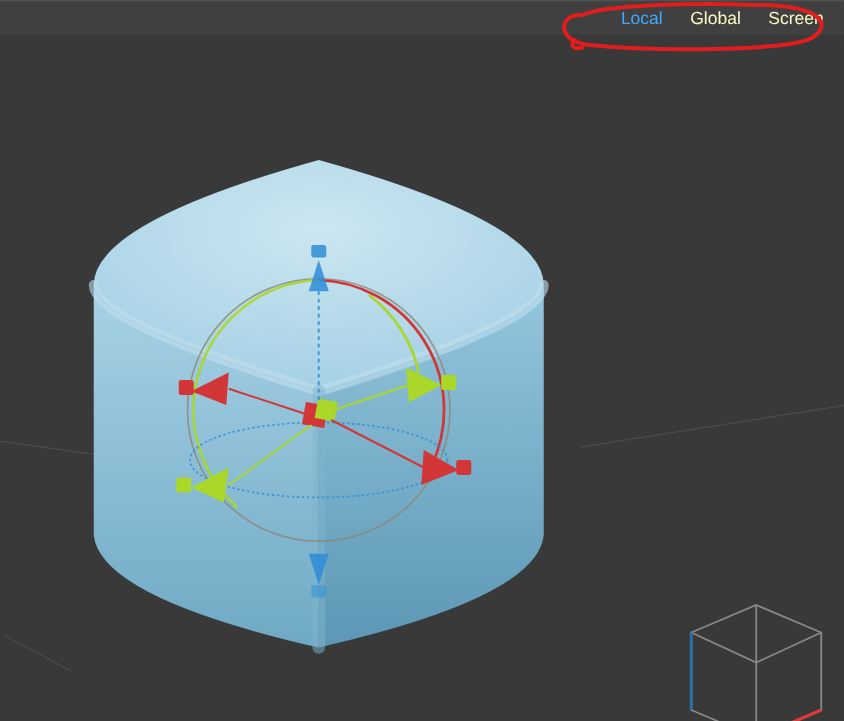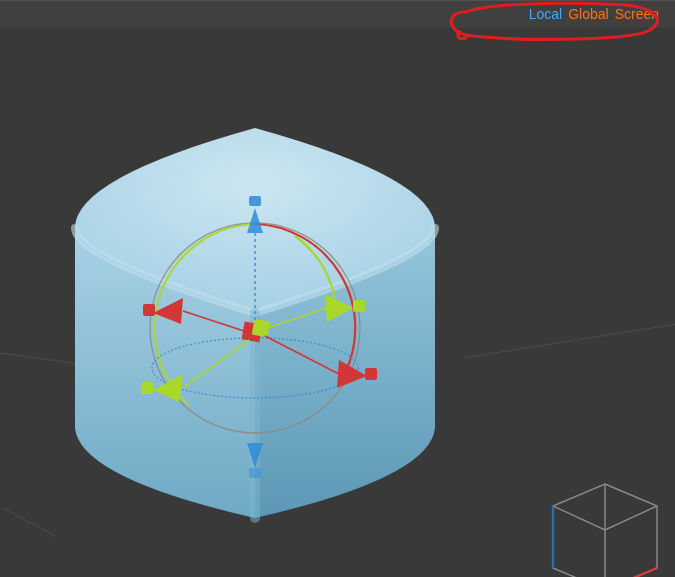--- a/index.html
+++ b/index.html
@@ -1,18 +1,18 @@
 <!DOCTYPE html>
 <html><head>
 <meta charset="utf-8">
 <style>
   html,body{margin:0;padding:0;width:675px;height:577px;overflow:hidden;background:#383838;font-family:Arial,Helvetica,sans-serif;}
   .toolbar{position:absolute;left:0;top:0;width:675px;height:28px;background:#404040;border-bottom:1px solid #2b2b2b;box-shadow:0 1px 0 #515151 inset;}
-  .tabs{position:absolute;right:14px;top:0;height:28px;display:flex;align-items:center;gap:2px;font-size:14px;}
-  .tab{color:#f97316;cursor:pointer;padding:4px 2px;}
+  .tabs{position:absolute;right:14px;top:0;height:28px;display:flex;align-items:center;gap:18px;font-size:14px;}
+  .tab{color:#fef9c3;cursor:pointer;padding:4px 2px;}
   .tab.active{color:#3fa9ff;}
   .viewport{position:absolute;left:0;top:28px;width:675px;height:549px;background:#393939;}
   .darkstrip{position:absolute;left:0;top:28px;width:675px;height:14px;background:#2f2f2f;}
   .floorline{position:absolute;height:1px;background:#4c4c4c;}
   .cube-wrap{position:absolute;left:35px;top:90px;width:440px;height:420px;}
   .annot{position:absolute;pointer-events:none;}
   .annot path{fill:none;stroke:#e11d1d;stroke-width:3.2;stroke-linecap:round;stroke-linejoin:round;}
   .mini{position:absolute;left:545px;top:450px;width:120px;height:120px;}
 </style>
 </head>

